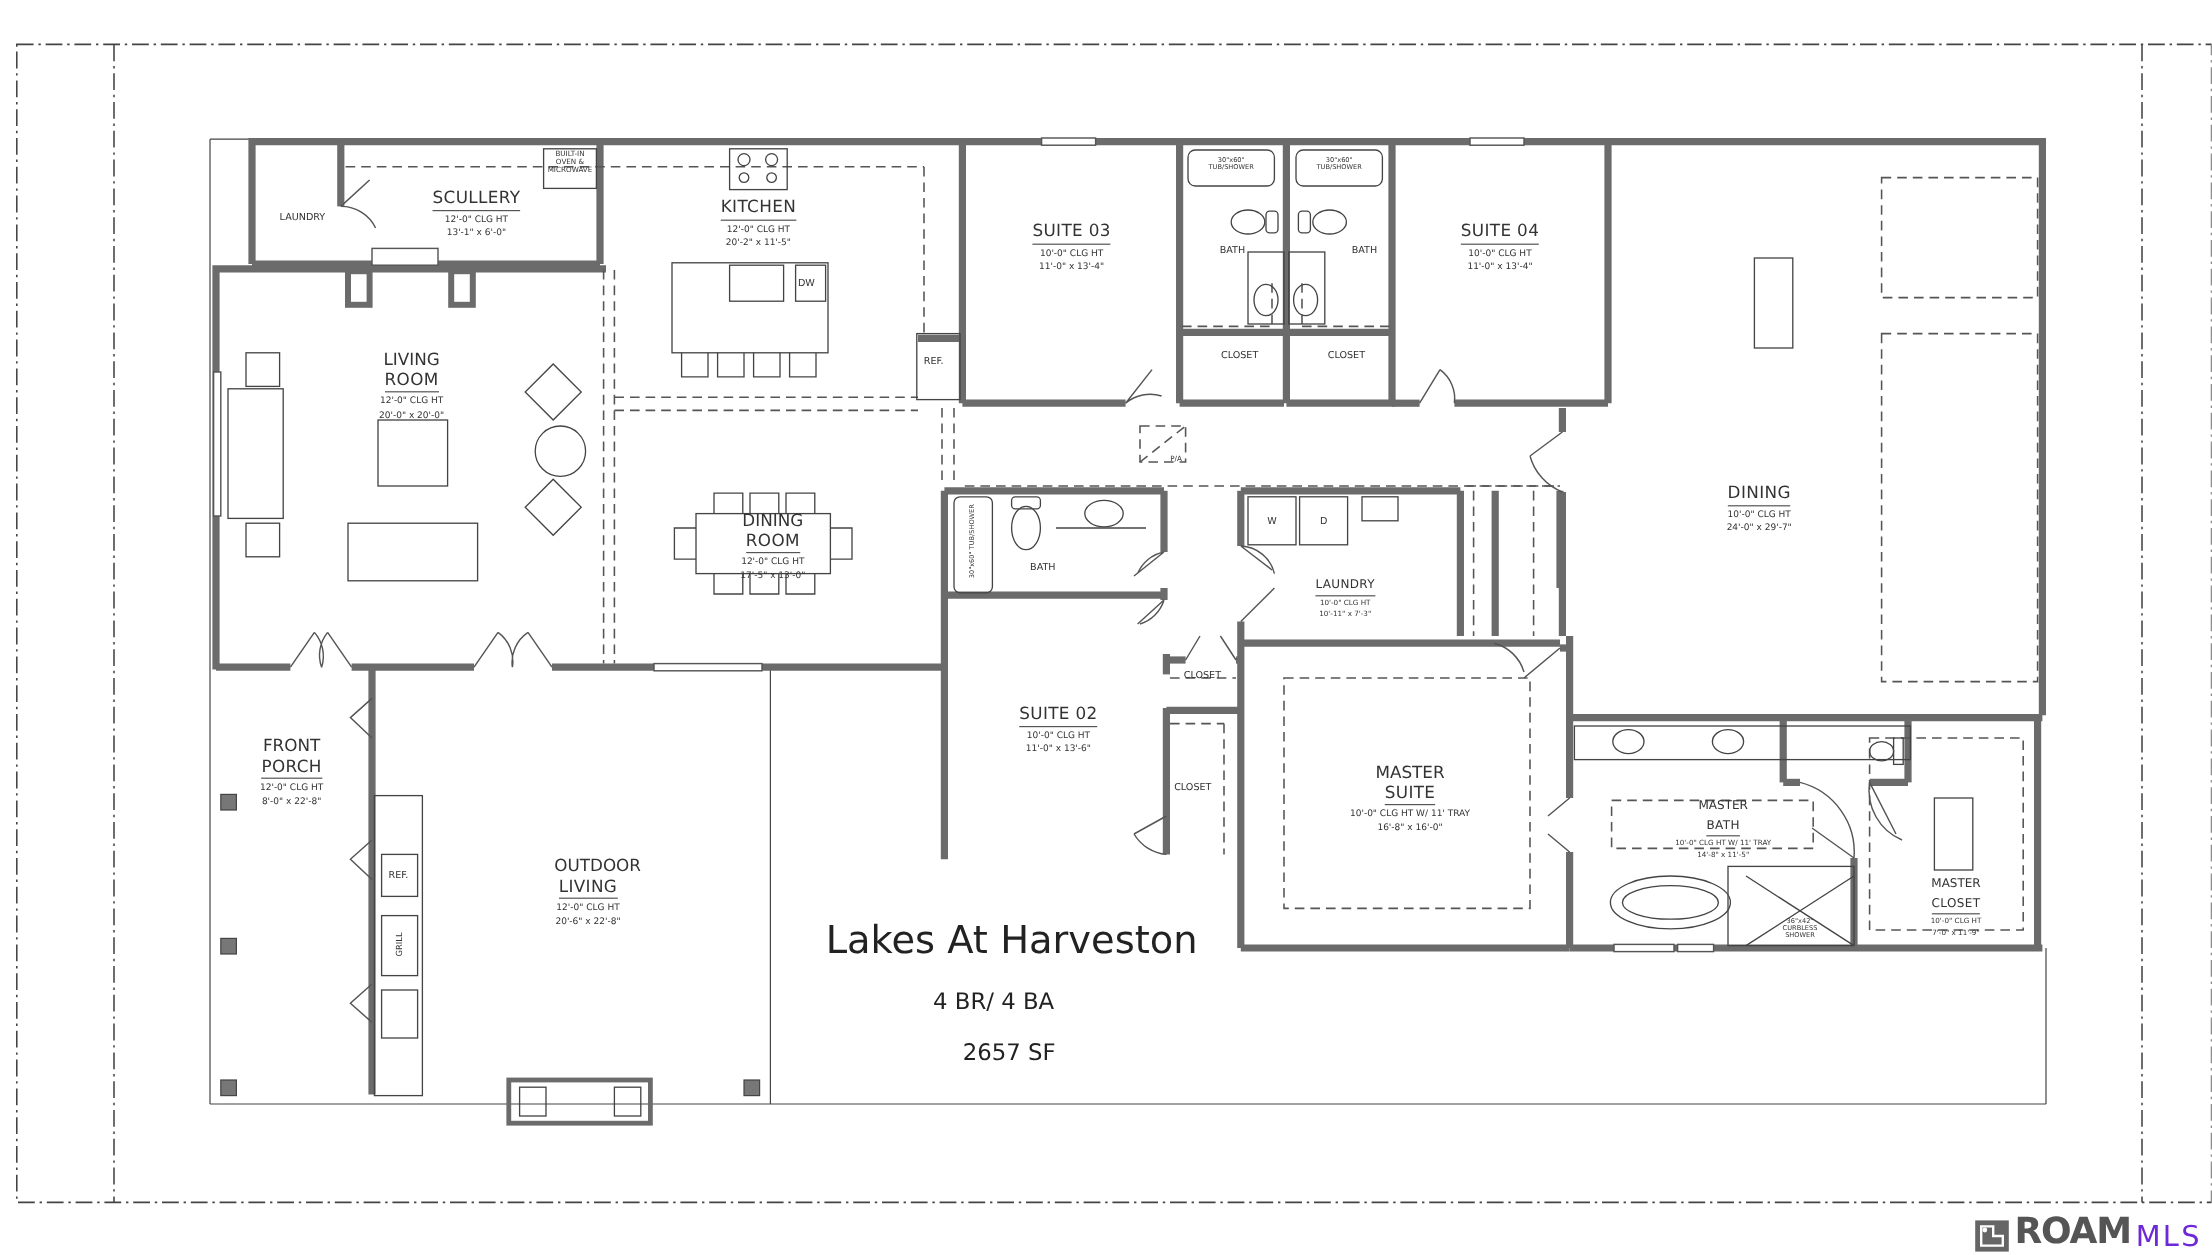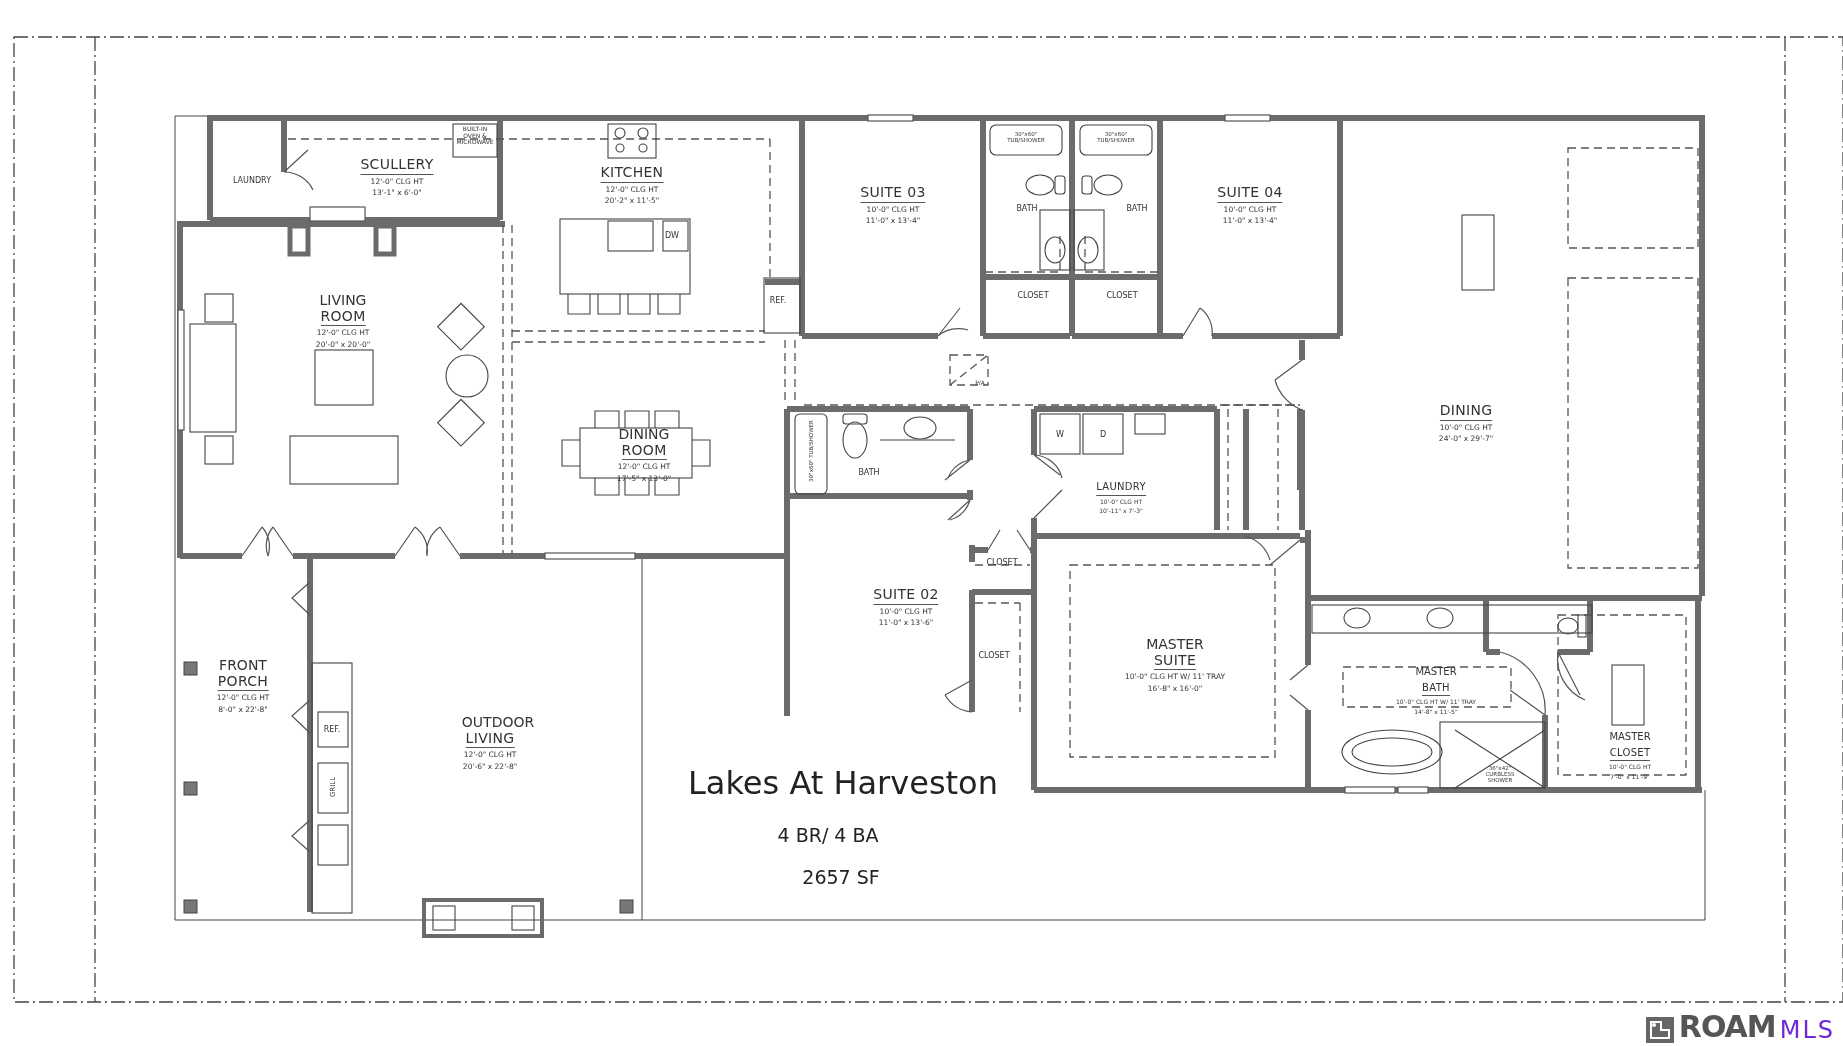--- a/index.html
+++ b/index.html
@@ -314,21 +314,21 @@
 <div class="tiny" style="left:980px;top:379px;font-size:6px;">P/A</div>
 
 <div class="tiny" style="left:1060px;top:430px;">W</div>
 <div class="tiny" style="left:1103px;top:430px;">D</div>
 <div class="lbl" style="left:1121px;top:477px;">
   <div class="name" style="font-size:10px;">LAUNDRY</div>
   <div class="sub" style="font-size:6px;">10'-0" CLG HT</div>
   <div class="sub" style="font-size:6px;">10'-11" x 7'-3"</div>
 </div>
 
-<div class="lbl" style="left:882px;top:586px;margin-left:24px;">
+<div class="lbl" style="left:882px;top:586px;">
   <div class="name">SUITE 02</div>
   <div class="sub">10'-0" CLG HT</div>
   <div class="sub">11'-0" x 13'-6"</div>
 </div>
 <div class="tiny" style="left:1002px;top:558px;">CLOSET</div>
 <div class="tiny" style="left:994px;top:651px;">CLOSET</div>
 
 <div class="lbl" style="left:1175px;top:637px;">
   <div style="font-size:14px;">MASTER</div>
   <div class="name">SUITE</div>
@@ -345,21 +345,21 @@
 <div class="tiny" style="left:1500px;top:765px;font-size:5.5px;width:40px;text-align:center;white-space:normal;">36"x42" CURBLESS SHOWER</div>
 
 <div class="lbl" style="left:1630px;top:732px;">
   <div style="font-size:10px;">MASTER</div>
   <div class="name" style="font-size:10px;">CLOSET</div>
   <div class="sub" style="font-size:6px;">10'-0" CLG HT</div>
   <div class="sub" style="font-size:6px;">7'-0" x 11'-9"</div>
 </div>
 
 <div class="lbl" style="left:243px;top:615px;">
-  <div style="font-size:14px;margin-top:43px;">FRONT</div>
+  <div style="font-size:14px;">FRONT</div>
   <div class="name">PORCH</div>
   <div class="sub">12'-0" CLG HT</div>
   <div class="sub">8'-0" x 22'-8"</div>
 </div>
 
 <div class="lbl" style="left:490px;top:715px;">
   <div style="font-size:14px;margin-left:16px;">OUTDOOR</div>
   <div class="name">LIVING</div>
   <div class="sub">12'-0" CLG HT</div>
   <div class="sub">20'-6" x 22'-8"</div>

